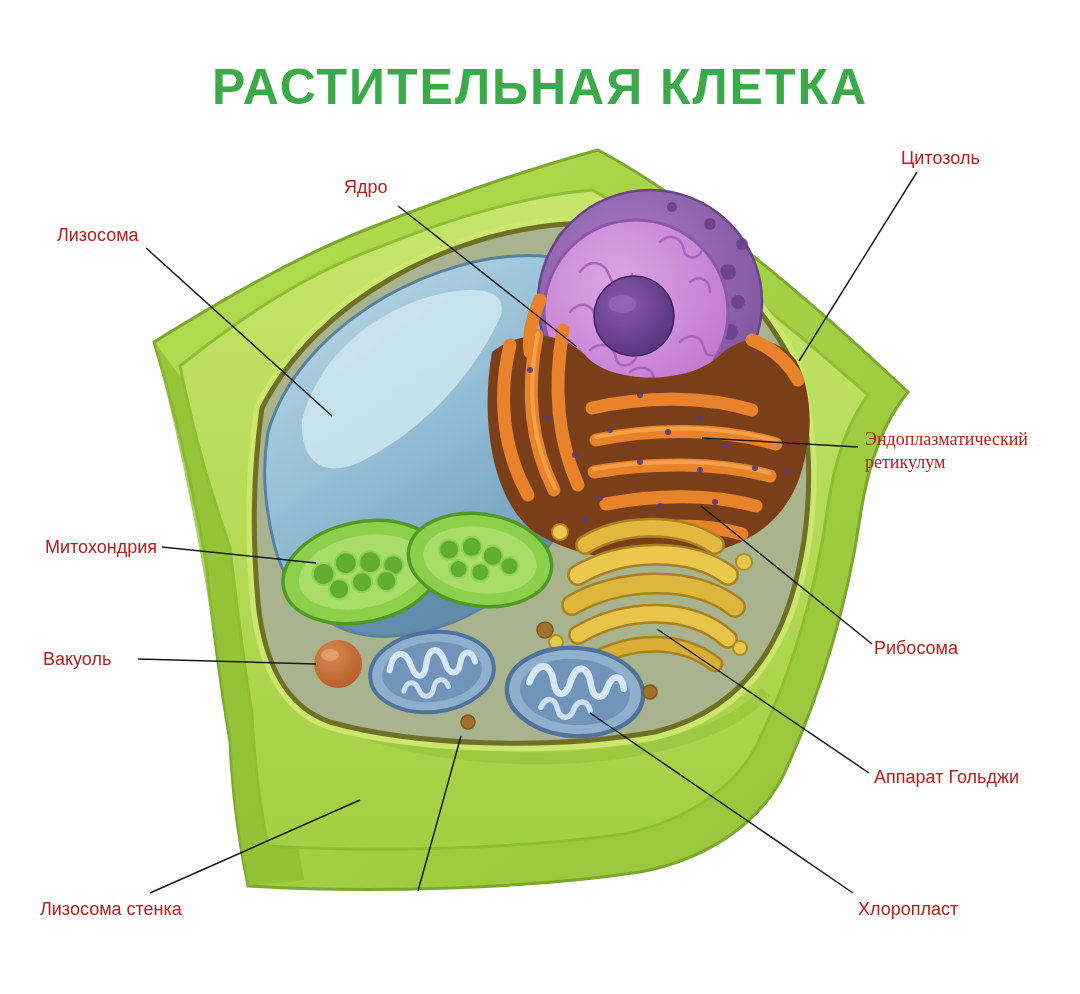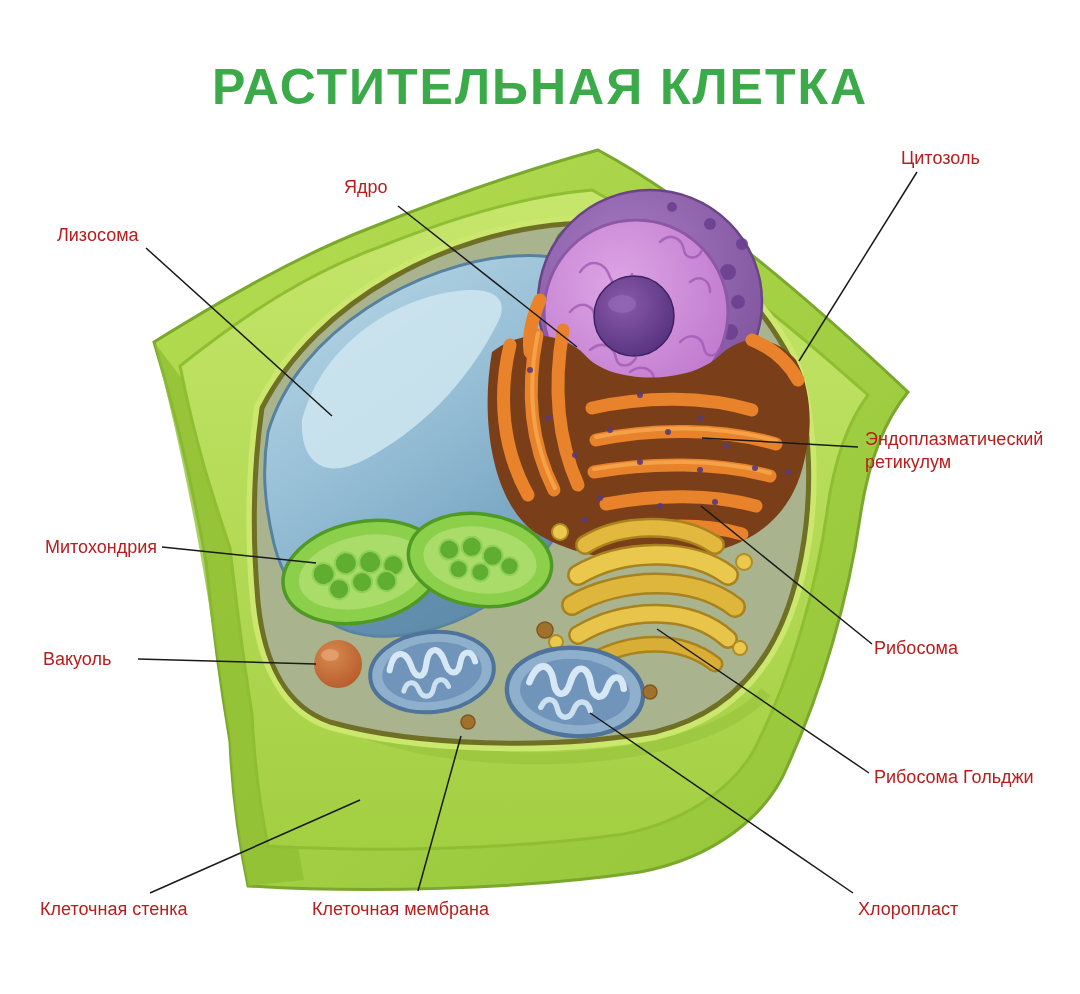--- a/index.html
+++ b/index.html
@@ -12,21 +12,21 @@
   .title{
     position:absolute;top:58px;left:0;width:1080px;margin:0;
     text-align:center;font-size:50px;font-weight:800;letter-spacing:2px;
     color:#3bab4a;
   }
   .diagram-svg{position:absolute;left:0;top:0;width:1080px;height:994px;}
   .label{
     position:absolute;font-size:18px;line-height:23px;color:#b91c1c;
     white-space:nowrap;
   }
-  .label.wrap{white-space:normal;width:210px;}
+  .label.wrap{white-space:normal;width:210px;font-family:Liberation Serif, serif;}
 </style>
 </head>
 <body>
 
 <div class="stage">
 
   <h1 class="title">РАСТИТЕЛЬНАЯ КЛЕТКА</h1>
 
   <svg class="diagram-svg" viewBox="0 0 1080 994">
     <defs>
@@ -262,18 +262,17 @@
     </g>
   </svg>
 
   <div class="label" style="left:57px;top:224px">Лизосома</div>
   <div class="label" style="left:344px;top:176px">Ядро</div>
   <div class="label" style="left:901px;top:147px">Цитозоль</div>
   <div class="label wrap" style="left:865px;top:428px">Эндоплазматический ретикулум</div>
   <div class="label" style="left:45px;top:536px">Митохондрия</div>
   <div class="label" style="left:43px;top:648px">Вакуоль</div>
   <div class="label" style="left:874px;top:637px">Рибосома</div>
-  <div class="label" style="left:874px;top:766px">Рибосома Гольджи</div>
-  <div class="label" style="left:40px;top:898px">Клеточная стенка</div>
-  <div class="label" style="left:312px;top:898px">Клеточная мембрана</div>
+  <div class="label" style="left:874px;top:766px">Аппарат Гольджи</div>
+  <div class="label" style="left:40px;top:898px">Лизосома стенка</div>
   <div class="label" style="left:858px;top:898px">Хлоропласт</div>
 
 </div>
 
 </body></html>

